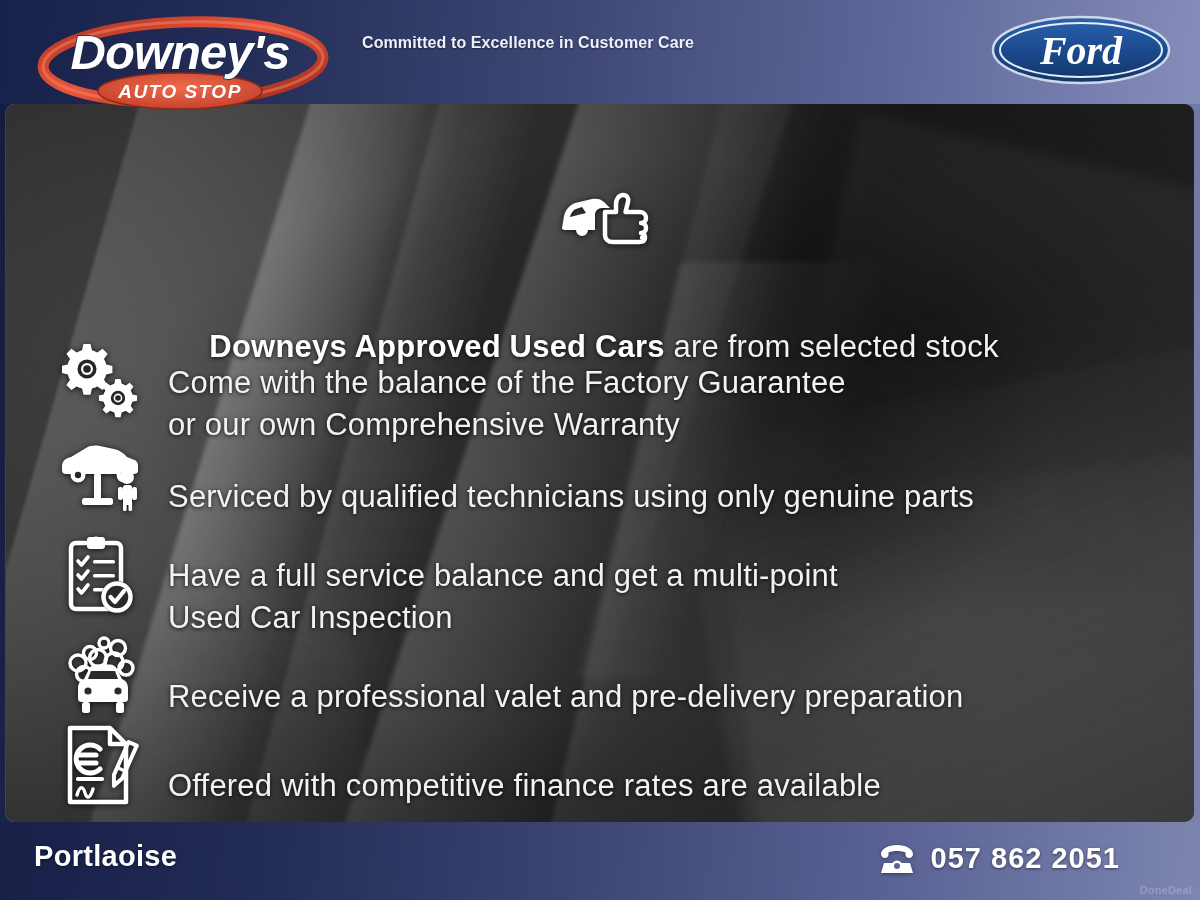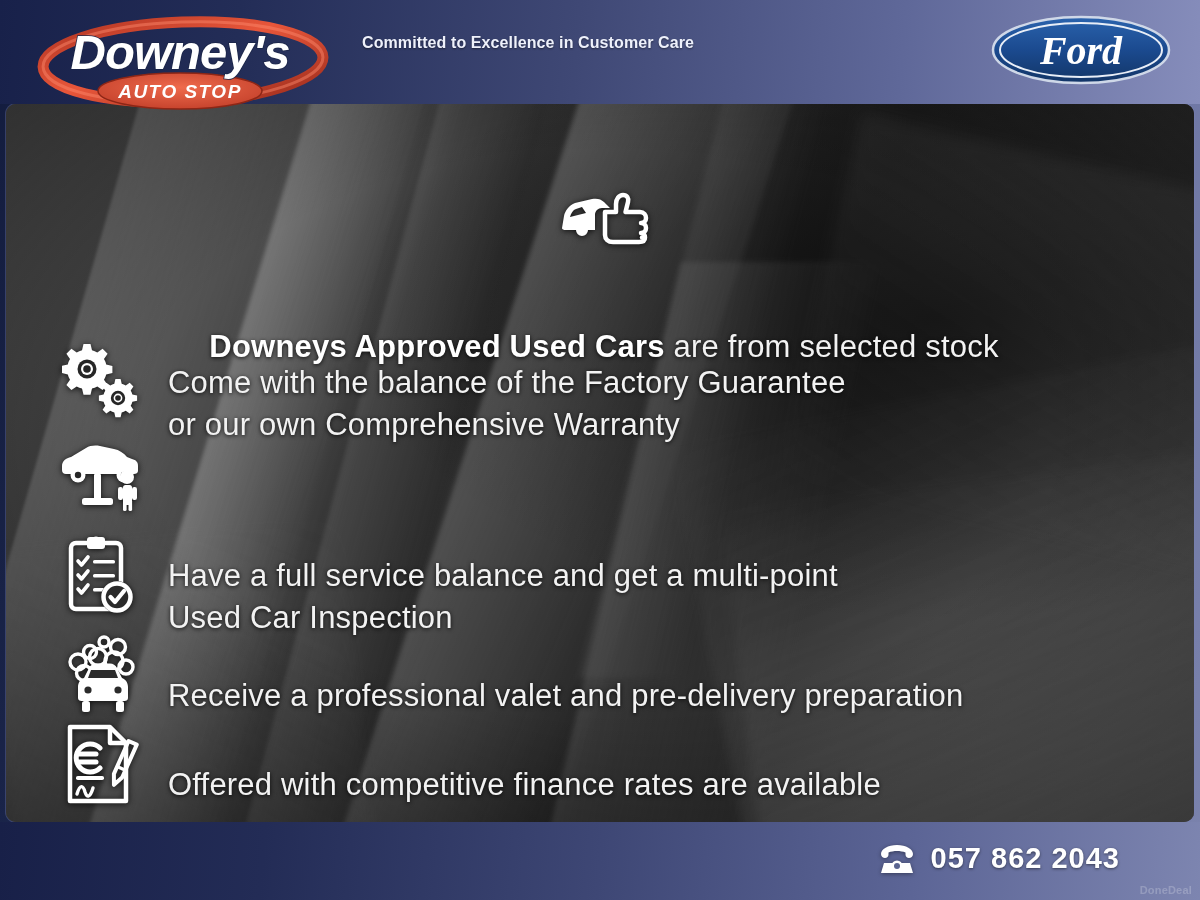--- a/index.html
+++ b/index.html
@@ -337,20 +337,23 @@
             <rect x="38" y="34" width="7" height="26" rx="1"></rect>
             <rect x="26" y="58" width="31" height="7" rx="2.5"></rect>
             <circle cx="71" cy="37" r="7"></circle>
             <rect x="67" y="45" width="9" height="20" rx="2.5"></rect>
             <rect x="62" y="47" width="5" height="13" rx="2.2"></rect>
             <rect x="76" y="47" width="5" height="13" rx="2.2"></rect>
             <rect x="67" y="60" width="3.6" height="11" rx="1.6"></rect>
             <rect x="72.5" y="60" width="3.6" height="11" rx="1.6"></rect>
           </svg>
         </span>
+        <span class="ftext">
+          <span class="lead"></span><span>Serviced by qualified technicians using only genuine parts</span>
+        </span>
       </div>
 
       <div class="feature r4">
         <span class="ficon">
           <svg width="74" height="82" viewBox="0 0 74 82" xmlns="http://www.w3.org/2000/svg">
             <rect x="6" y="8" width="50" height="66" rx="5" fill="none" stroke="#ffffff" stroke-width="4.5"></rect>
             <rect x="22" y="2" width="18" height="12" rx="3" fill="#ffffff"></rect>
             <circle cx="31" cy="5" r="3.4" fill="#ffffff"></circle>
             <g stroke="#ffffff" stroke-width="3.6" fill="none" stroke-linecap="round" stroke-linejoin="round">
               <path d="M13 26 l3.5 4 l6.5 -8"></path>
@@ -421,29 +424,30 @@
         </span>
         <span class="ftext">
           <span class="lead"></span><span>Offered with competitive finance rates are available</span>
         </span>
       </div>
 
     </div>
   </div>
 
   <div class="footer">
+    <div class="branch">Portlaoise</div>
 
     <div class="phone-block">
       <span class="phone-icon">
         <svg width="40" height="32" viewBox="0 0 40 32" fill="#ffffff" xmlns="http://www.w3.org/2000/svg">
           <path d="M20 2 C11 2 4 6 4 11 C4 13.5 6 15 8 15 C10 15 11.5 13.5 11.5 11.5 L11.5 9.5 C14 8.5 17 8 20 8 C23 8 26 8.5 28.5 9.5 L28.5 11.5 C28.5 13.5 30 15 32 15 C34 15 36 13.5 36 11 C36 6 29 2 20 2 Z"></path>
           <path d="M7 20 L33 20 L36 30 L4 30 Z"></path>
           <circle cx="20" cy="23" r="5.5"></circle>
           <circle cx="20" cy="23" r="3" fill="#5a6490"></circle>
         </svg>
       </span>
-      <span class="phone-number">057 862 2043</span>
+      <span class="phone-number">057 862 2051</span>
     </div>
   </div>
 
   <div class="watermark">DoneDeal</div>
 
 </div>
 
 </body></html>

